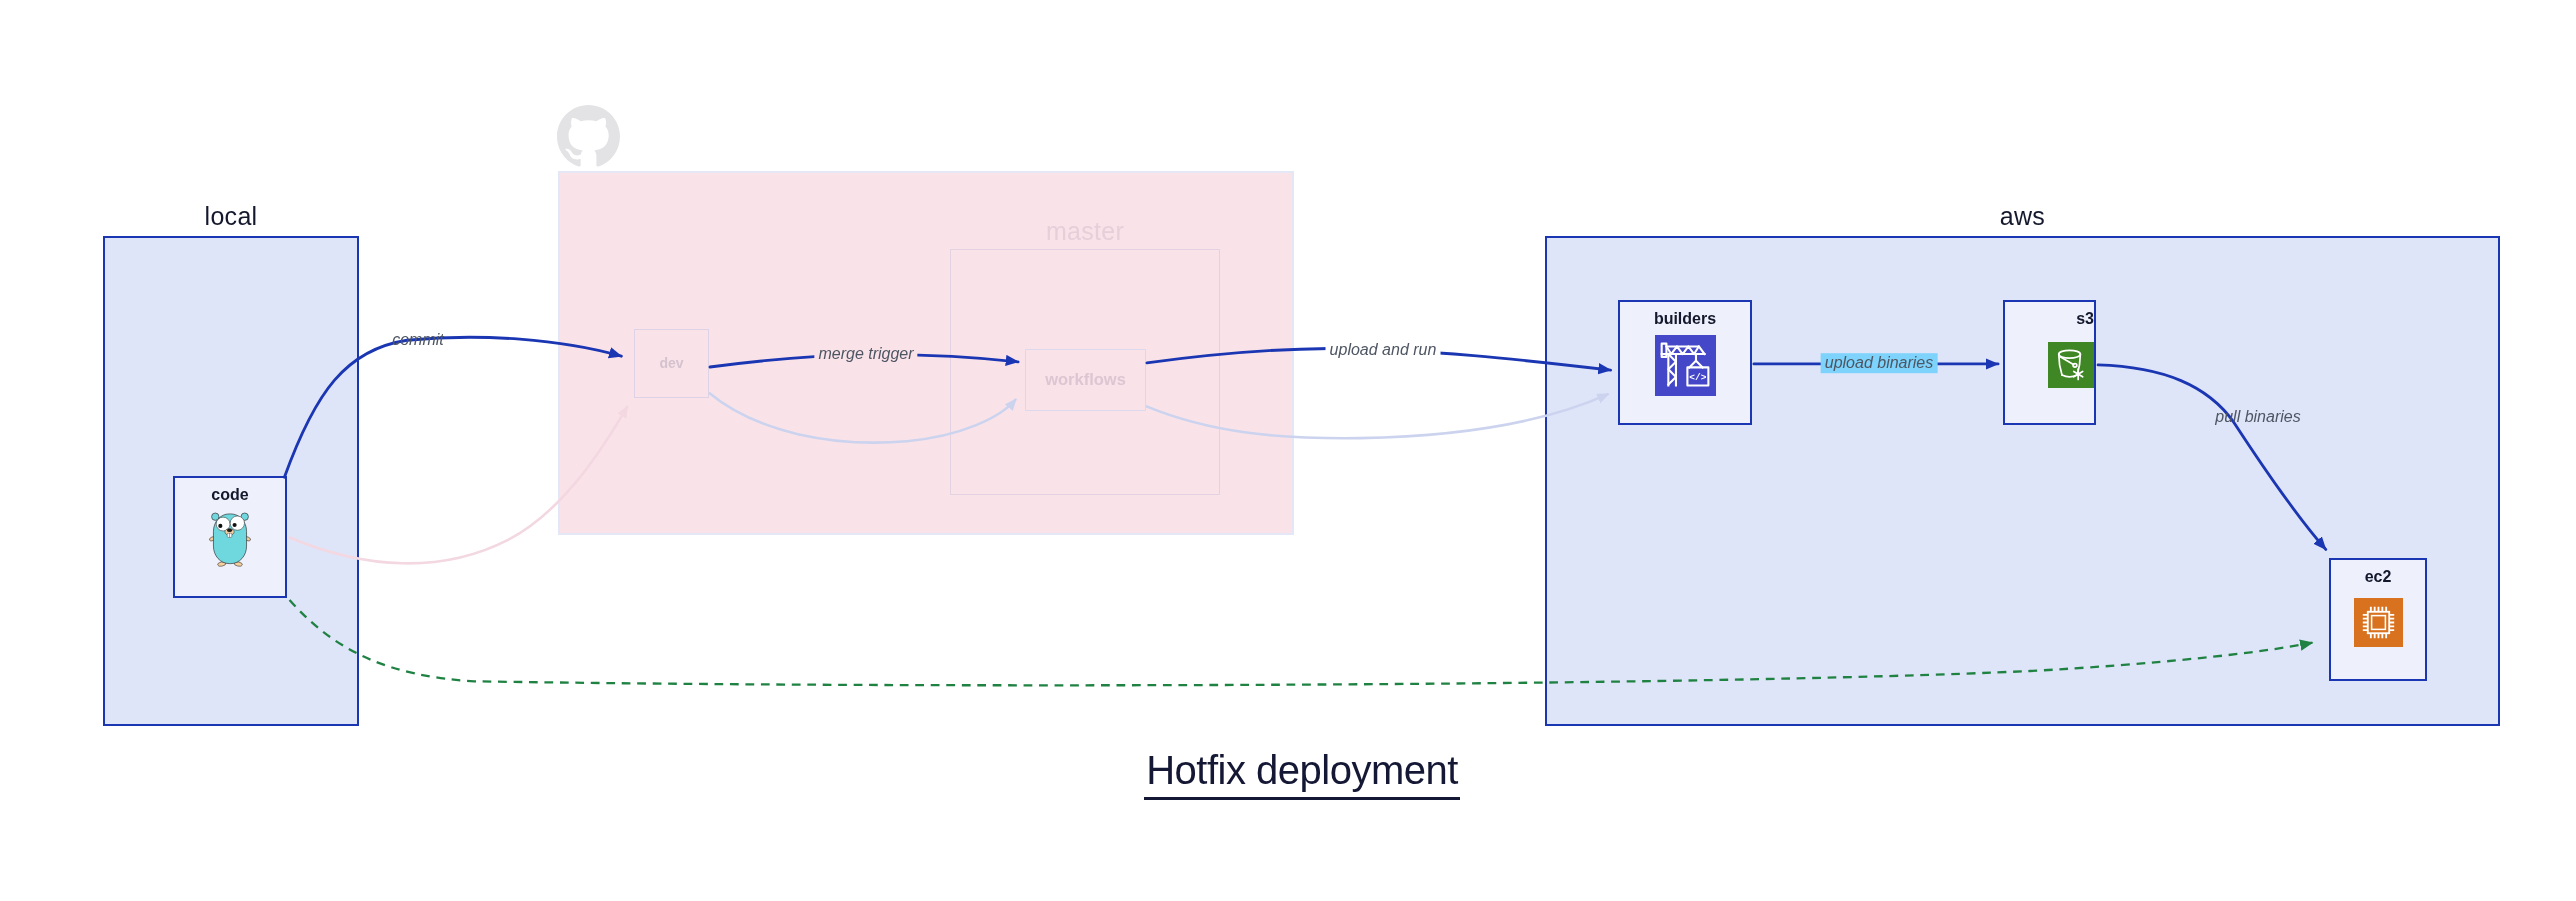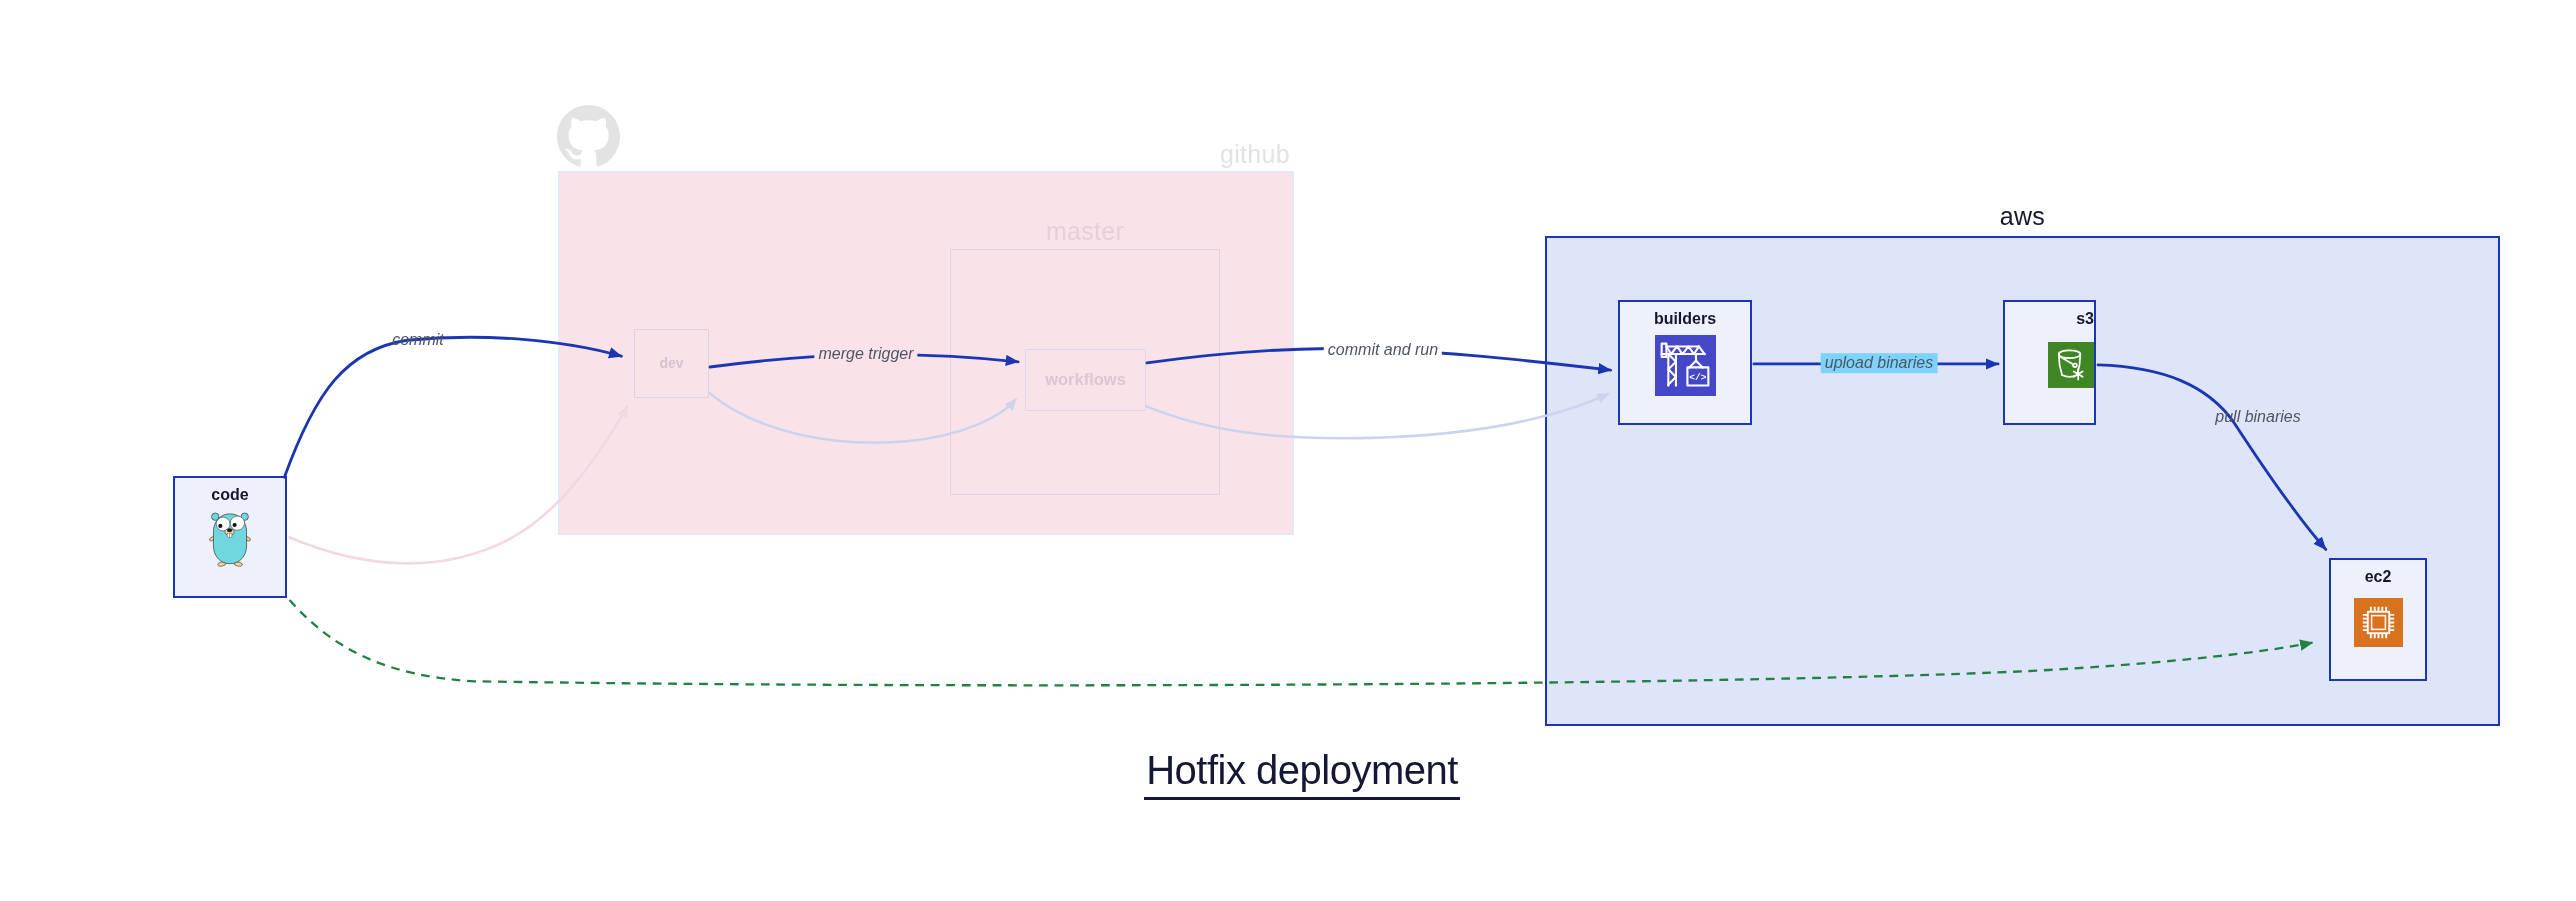--- a/index.html
+++ b/index.html
@@ -57,23 +57,25 @@
   }
   .diagram-title span{
     display:inline-block;border-bottom:3.6px solid #141834;padding:0 2.1px 4.1px 2.1px;
   }
 </style>
 </head>
 <body>
 
 <div id="canvas">
 
+  <div class="cluster cluster-local" style="left:103px;top:236px;width:256px;height:490px;">
+    <div class="cluster-label">local</div>
+  </div>
 
   <div class="cluster cluster-github" style="left:558px;top:171px;width:736px;height:364px;">
-    <div class="cluster-label">github</div>
     <svg class="octocat" viewBox="0 0 16 16">
       <path fill="#e3e3e5" d="M8 0C3.58 0 0 3.58 0 8c0 3.54 2.29 6.53 5.47 7.59.4.07.55-.17.55-.38 0-.19-.01-.82-.01-1.49-2.01.37-2.53-.49-2.69-.94-.09-.23-.48-.94-.82-1.13-.28-.15-.68-.52-.01-.53.63-.01 1.08.58 1.23.82.72 1.21 1.87.87 2.33.66.07-.52.28-.87.51-1.07-1.78-.2-3.64-.89-3.64-3.95 0-.87.31-1.59.82-2.15-.08-.2-.36-1.02.08-2.12 0 0 .67-.21 2.2.82.64-.18 1.32-.27 2-.27s1.36.09 2 .27c1.53-1.04 2.2-.82 2.2-.82.44 1.1.16 1.92.08 2.12.51.56.82 1.27.82 2.15 0 3.07-1.87 3.75-3.65 3.95.29.25.54.73.54 1.48 0 1.07-.01 1.93-.01 2.2 0 .21.15.46.55.38A8.012 8.012 0 0 0 16 8c0-4.42-3.58-8-8-8z"></path>
     </svg>
   </div>
 
   <div class="cluster cluster-master" style="left:950px;top:249px;width:270px;height:246px;">
     <div class="cluster-label">master</div>
   </div>
 
   <div class="cluster cluster-aws" style="left:1545px;top:236px;width:955px;height:490px;">
@@ -185,21 +187,21 @@
     <path d="M 1378 712 C 1490 697, 1590 689, 1690 688 C 1800 687, 1905 694, 1976 702" fill="none" stroke="#1b36b2" stroke-width="5.5" stroke-linecap="round" marker-end="url(#mBlue)"></path>
     <path d="M 2226 704 C 2350 687, 2470 677, 2580 676 C 2770 677, 2955 698, 3126 718" fill="none" stroke="#1b36b2" stroke-width="5.5" stroke-linecap="round" marker-end="url(#mBlue)"></path>
     <path d="M 3404 706 L 3878 706" fill="none" stroke="#1b36b2" stroke-width="5.5" stroke-linecap="round" marker-end="url(#mBlue)"></path>
     <path d="M 4072 708 C 4200 712, 4285 748, 4336 820 C 4400 918, 4470 1016, 4514 1066" fill="none" stroke="#1b36b2" stroke-width="5.5" stroke-linecap="round" marker-end="url(#mBlue)"></path>
 
     <path d="M 562 1164 C 648 1262, 752 1312, 920 1322 C 1800 1336, 3280 1332, 3940 1302 C 4180 1289, 4382 1268, 4488 1247" fill="none" stroke="#1f8243" stroke-width="4.5" stroke-dasharray="17 13" marker-end="url(#mGreen)"></path>
   </svg>
 
   <div class="edge-label" style="left:418px;top:340px;">commit</div>
   <div class="edge-label bg-pink" style="left:866px;top:354px;font-style:italic;">merge trigger</div>
-  <div class="edge-label bg-white" style="left:1383px;top:350px;">commit and run</div>
+  <div class="edge-label bg-white" style="left:1383px;top:350px;">upload and run</div>
   <div class="edge-label bg-blue" style="left:1879px;top:363px;">upload binaries</div>
   <div class="edge-label" style="left:2258px;top:417px;">pull binaries</div>
 
   <div class="diagram-title">
     <span>Hotfix deployment</span>
   </div>
 
 </div>
 
 

